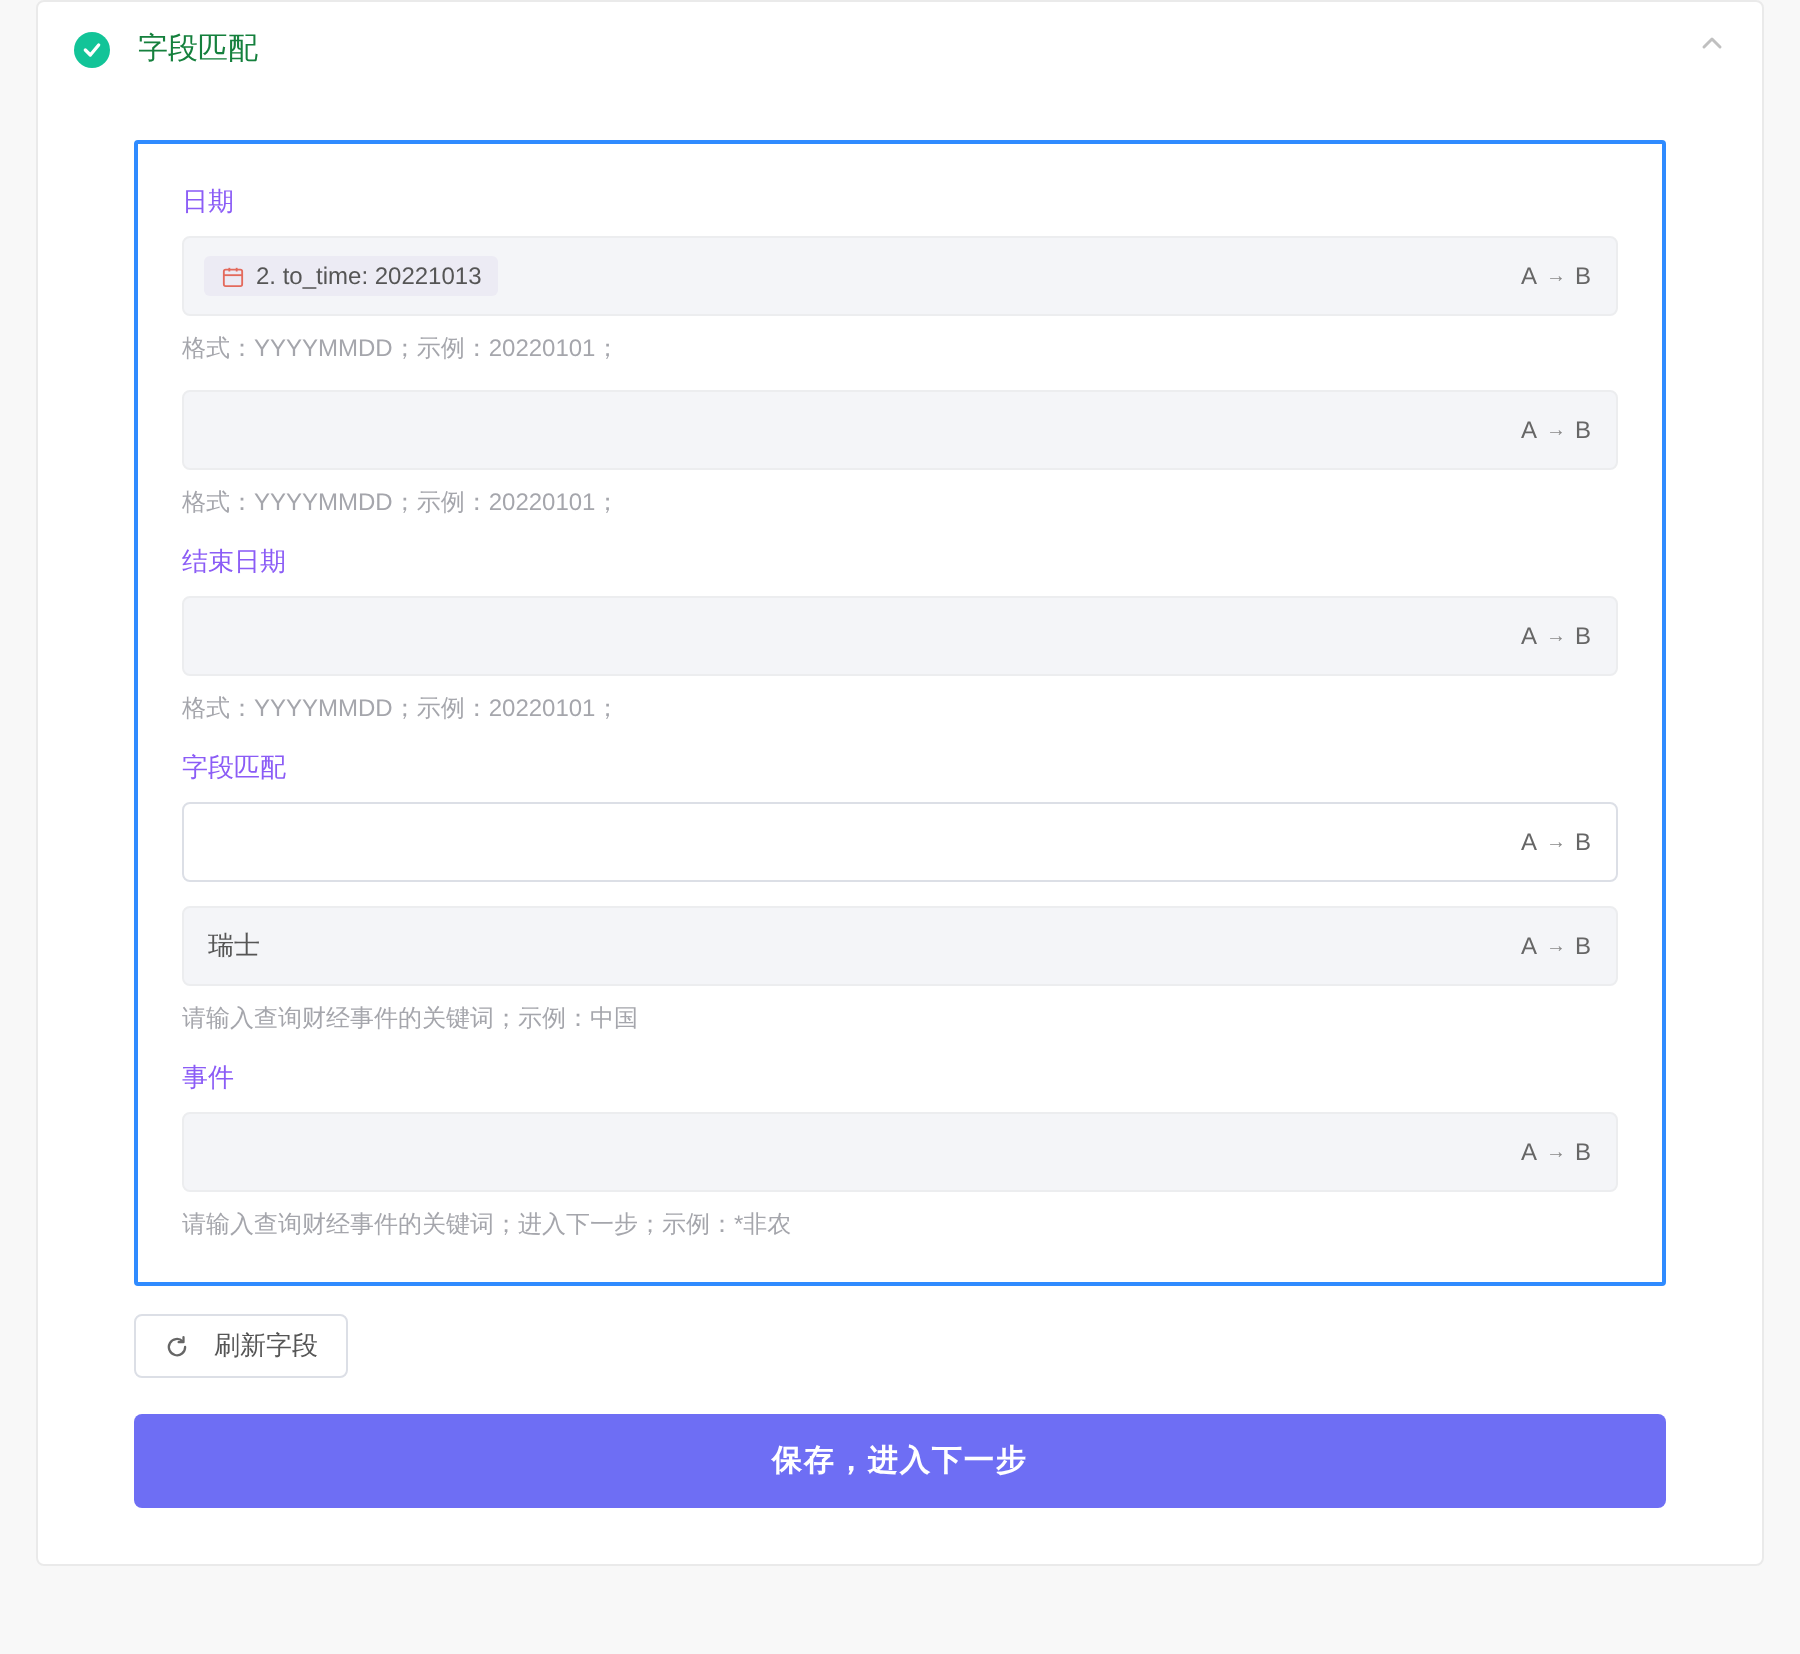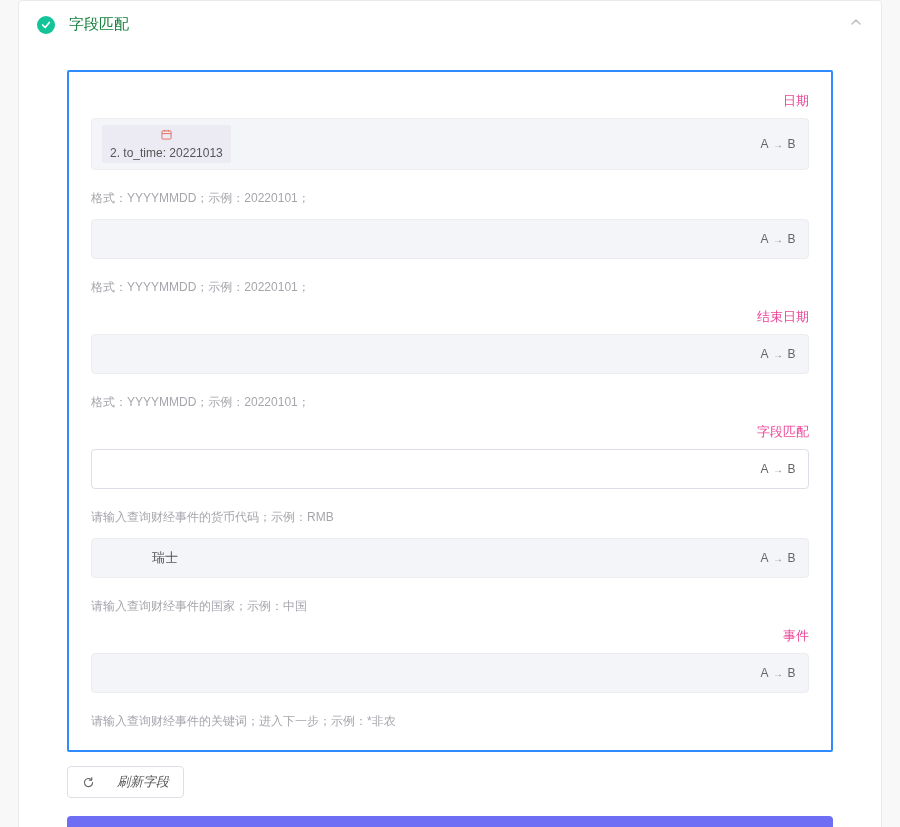--- a/index.html
+++ b/index.html
@@ -52,23 +52,22 @@
     .field-box {
       border: 2px solid #2f8bff;
       border-radius: 2px;
       padding: 20px 22px 20px 22px;
       margin: 24px 30px 14px 30px;
     }
     .field-group { margin-bottom: 12px; }
     .field-group:last-child { margin-bottom: 0; }
     .field-label {
       font-size: 13px;
-      color: #ec4899;
+      color: #8b5cf6;
       margin-bottom: 8px;
-      text-align: right;
     }
     .field-input {
       background: #f4f5f8;
       border: 1px solid #ecedef;
       border-radius: 4px;
       min-height: 40px;
       position: relative;
       display: flex;
       align-items: center;
       padding: 6px 60px 6px 10px;
@@ -92,56 +91,53 @@
     .ab-arrow { font-size: 10px; color: #888; margin: 0 1px; }
     .token {
       background: #ecebf4;
       border-radius: 3px;
       padding: 3px 8px;
       font-size: 12px;
       color: #555;
       display: inline-flex;
       align-items: center;
       gap: 6px;
-      flex-direction: column;
     }
     .token-icon {
       width: 12px;
       height: 12px;
       display: inline-flex;
       align-items: center;
       justify-content: center;
     }
     .token-icon svg { display: block; }
     .field-text {
       font-size: 13px;
       color: #555;
       padding-left: 2px;
-      margin-left: 48px;
     }
     .helper {
       font-size: 12px;
       color: #a5a6ac;
-      margin-top: 20px;
+      margin-top: 8px;
     }
     .refresh-row {
       margin: 0 30px 18px 30px;
     }
     .refresh-btn {
       border: 1px solid #dcdfe6;
       background: #fff;
       border-radius: 4px;
       font-size: 13px;
       color: #555;
       padding: 6px 14px;
       display: inline-flex;
       align-items: center;
-      gap: 22px;
+      gap: 12px;
       cursor: pointer;
-      font-style: italic;
     }
     .refresh-btn svg { display: block; }
     .save-row {
       margin: 0 30px 4px 30px;
     }
     .save-btn {
       width: 100%;
       background: #6e6ef4;
       border: none;
       border-radius: 4px;
@@ -222,33 +218,32 @@
 
       <div class="field-group">
         <div class="field-label">字段匹配</div>
         <div class="field-input white">
           <span class="ab-tag">
             <span>A</span>
             <span class="ab-arrow">→</span>
             <span>B</span>
           </span>
         </div>
-        <div class="helper">请输入查询财经事件的货币代码；示例：RMB</div>
       </div>
 
       <div class="field-group">
         <div class="field-input">
           <span class="field-text">瑞士</span>
           <span class="ab-tag">
             <span>A</span>
             <span class="ab-arrow">→</span>
             <span>B</span>
           </span>
         </div>
-        <div class="helper">请输入查询财经事件的国家；示例：中国</div>
+        <div class="helper">请输入查询财经事件的关键词；示例：中国</div>
       </div>
 
       <div class="field-group">
         <div class="field-label">事件</div>
         <div class="field-input">
           <span class="ab-tag">
             <span>A</span>
             <span class="ab-arrow">→</span>
             <span>B</span>
           </span>

